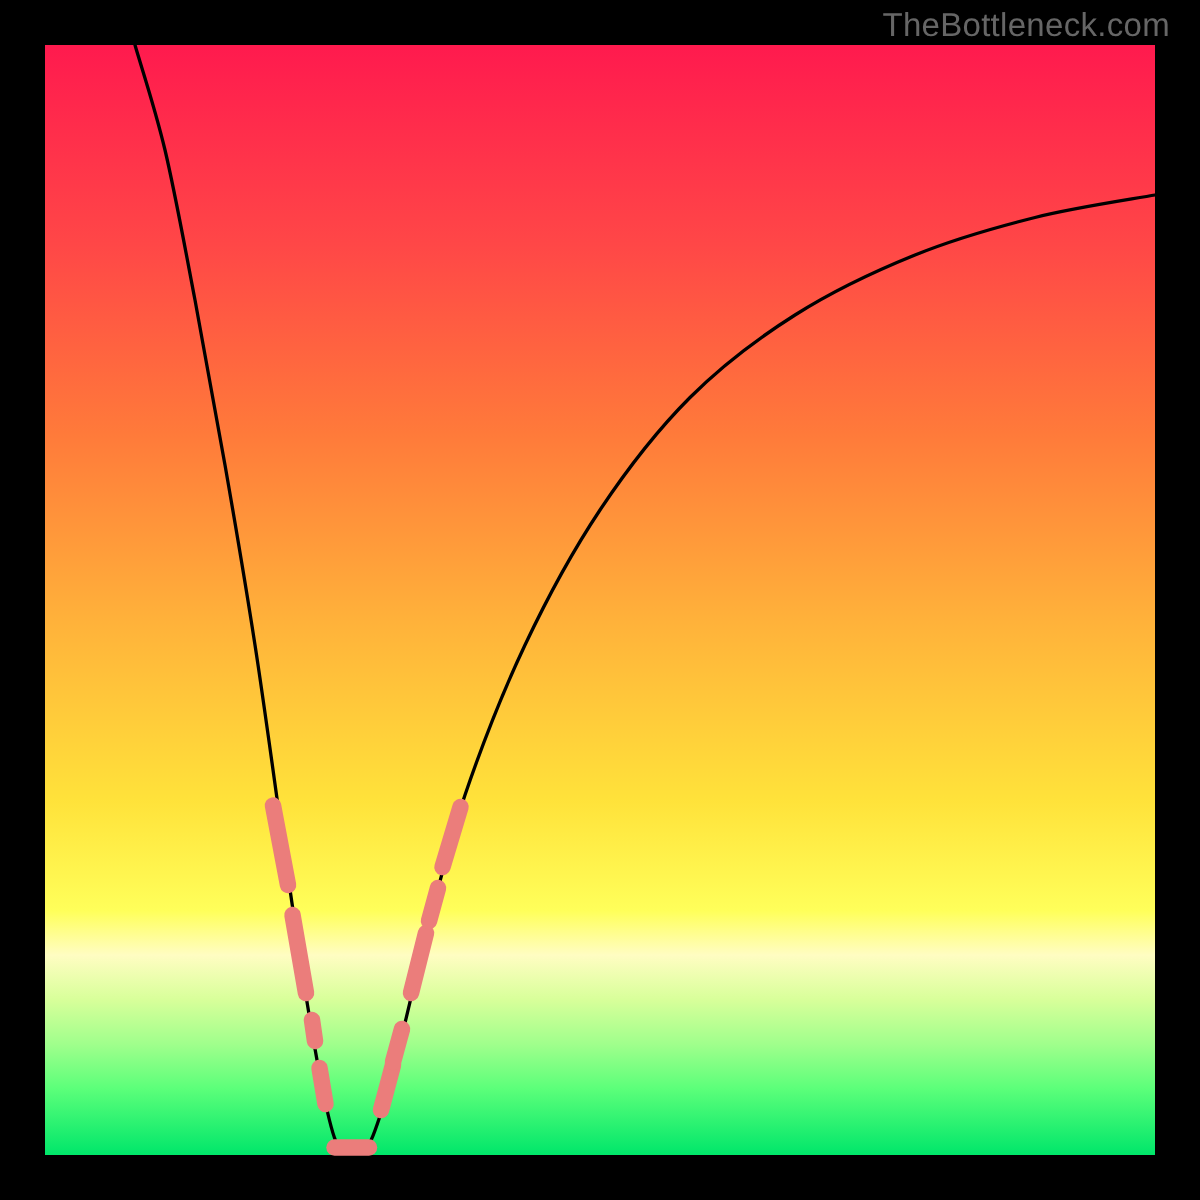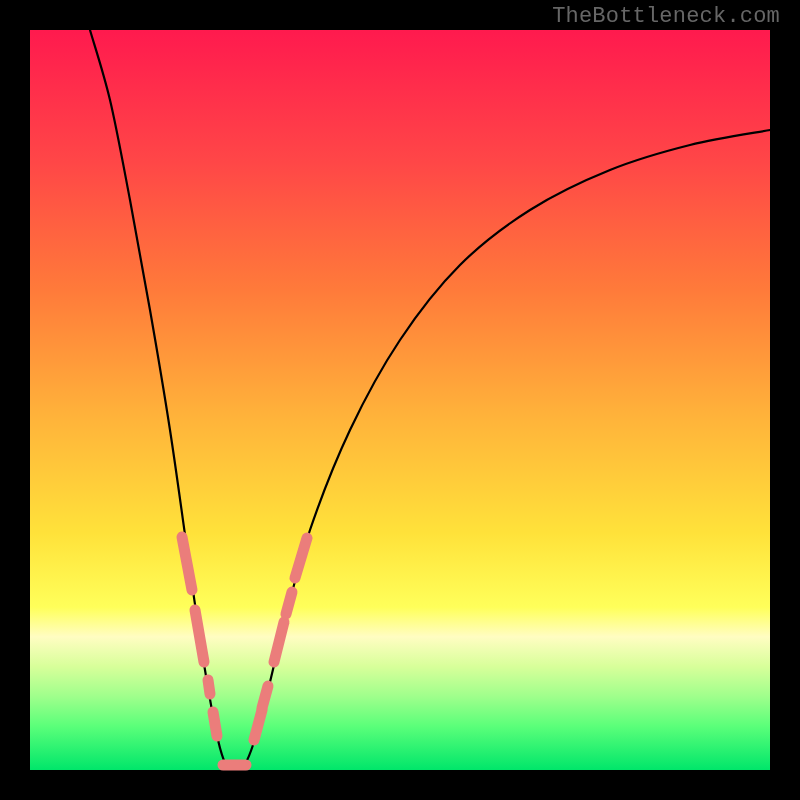--- a/index.html
+++ b/index.html
@@ -28,21 +28,21 @@
     
   }
   .watermark {
     position: absolute;
     top: 4px;
     right: 20px;
     color: #666666;
     font-size: 22px;
     font-weight: 400;
     letter-spacing: 0.2px;
-    font-family: Liberation Mono, monospace;
+    font-family: Liberation Sans, sans-serif;
   }
   svg.curve {
     position: absolute;
     left: 0;
     top: 0;
     width: 740px;
     height: 740px;
     overflow: visible;
   }
 </style>

